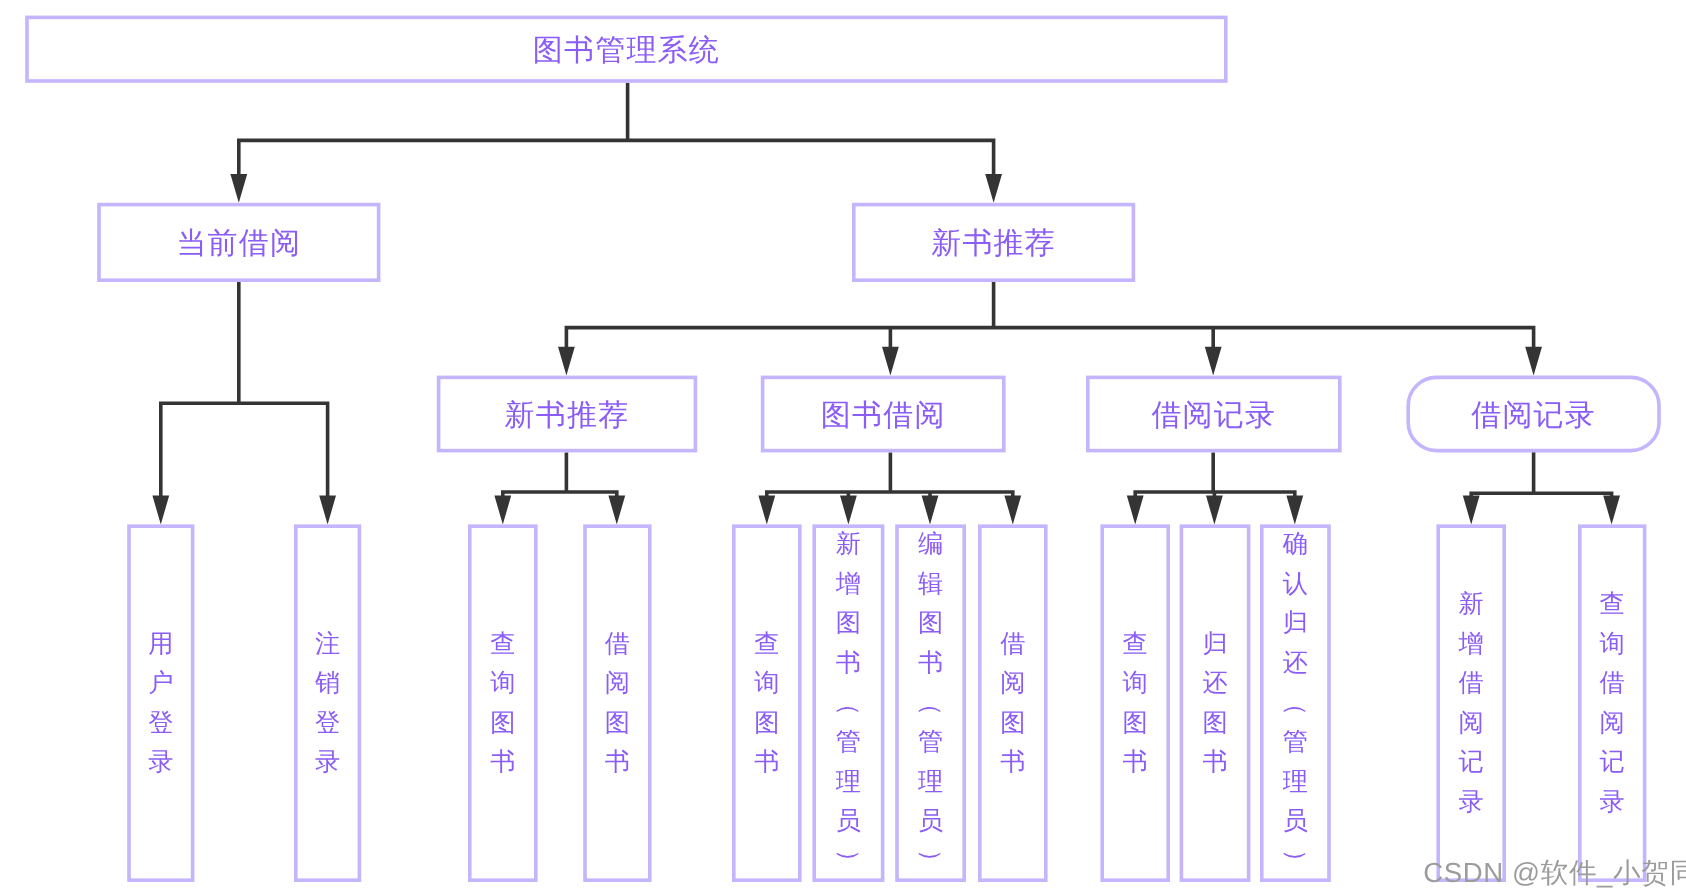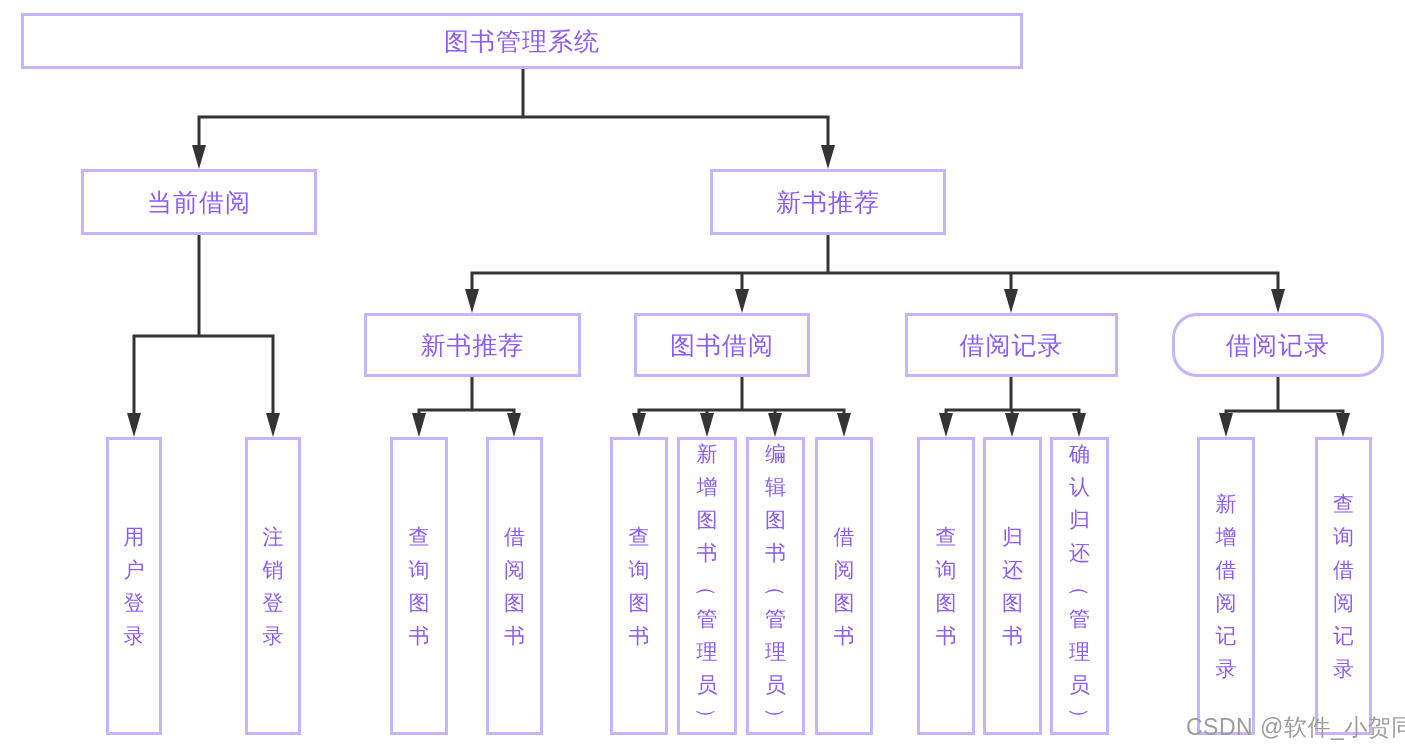--- a/index.html
+++ b/index.html
@@ -104,21 +104,21 @@
       </g>
     </g>
   </svg>
 
   <div class="node root hlabel">图书管理系统</div>
 
   <div class="node l2a hlabel">当前借阅</div>
   <div class="node l2b hlabel">新书推荐</div>
 
   <div class="node l3 hlabel" style="left:364px;width:217px;">新书推荐</div>
-  <div class="node l3 hlabel" style="left:634px;width:176px;">图书借阅</div>
+  <div class="node l3 hlabel" style="left:634px;width:204px;">图书借阅</div>
   <div class="node l3 hlabel" style="left:905px;width:213px;">借阅记录</div>
   <div class="node l3 hlabel" style="left:1172px;width:212px;border-radius:25px;">借阅记录</div>
 
   <div class="node leaf" style="left:106px;width:56px;">
       <span>用</span>
       <span>户</span>
       <span>登</span>
       <span>录</span>
     </div>
   <div class="node leaf" style="left:245px;width:56px;">

